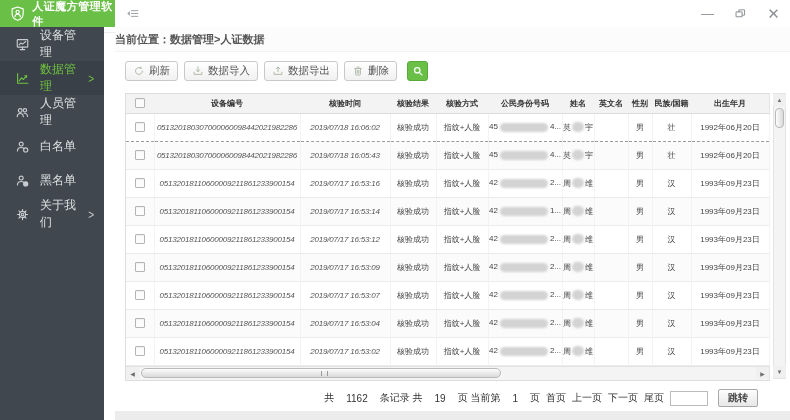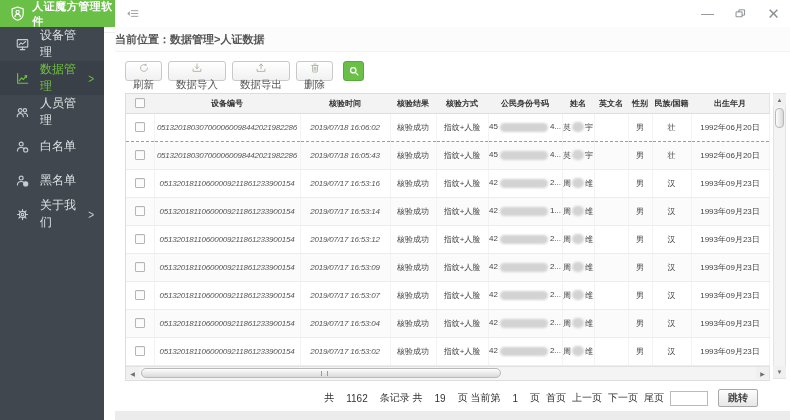--- a/index.html
+++ b/index.html
@@ -20,21 +20,21 @@
   .side-item { height:34px; display:flex; align-items:center; gap:10px; padding-left:15px; padding-right:10px; color:#dde1e4; font-size:12px; cursor:pointer; }
   .side-item .icn { width:15px; height:15px; flex:0 0 15px; color:#c7cdd2; }
   .side-item .arrow { margin-left:auto; font-size:10px; color:#c7cdd2; transform:scaleY(1.2); }
   .side-item.active { background:#394047; color:#6fc13f; }
   .side-item.active .icn, .side-item.active .arrow { color:#6fc13f; }
 
   
   .main { position:absolute; left:115px; top:27px; right:0; bottom:0; background:#fff; }
   .breadcrumb { height:25px; display:flex; align-items:center; padding-left:0; font-size:11px; font-weight:bold; color:#555; border-bottom:1px solid #f2f2f2; background:#fcfcfc; }
   .toolbar { height:38px; display:flex; align-items:center; gap:6px; padding-left:10px; }
-  .tbtn { display:inline-flex; align-items:center; gap:4px; height:20px; padding:0 7px; font-size:10.5px; color:#555; background:linear-gradient(#ffffff,#f1f1f1); border:1px solid #c9c9c9; border-radius:3px; cursor:pointer;flex-direction:column; }
+  .tbtn { display:inline-flex; align-items:center; gap:4px; height:20px; padding:0 7px; font-size:10.5px; color:#555; background:linear-gradient(#ffffff,#f1f1f1); border:1px solid #c9c9c9; border-radius:3px; cursor:pointer; }
   .tbtn .icn { width:12px; height:12px; color:#a9b4a0; }
   .searchbtn { width:21px; height:20px; margin-left:4px; background:#6abf47; border:1px solid #58a93a; border-radius:3px; display:flex; align-items:center; justify-content:center; cursor:pointer; }
   .searchbtn .icn { width:12px; height:12px; color:#fff; }
 
   
   .table-wrap { position:absolute; left:10px; top:66px; width:661px; }
   .grid { width:645px; border:1px solid #ddd; border-right:1px solid #e4e4e4; }
   table { border-collapse:collapse; table-layout:fixed; width:643px; font-size:8px; }
   thead th { height:19px; background:#f3f3f3; font-size:8px; font-weight:bold; color:#333; border-bottom:1px solid #ddd; white-space:nowrap; overflow:hidden; }
   tbody td { height:28px; text-align:center; color:#444; border-bottom:1px solid #ececec; border-right:1px solid #f3f3f3; white-space:nowrap; overflow:hidden; background:#fff; }

